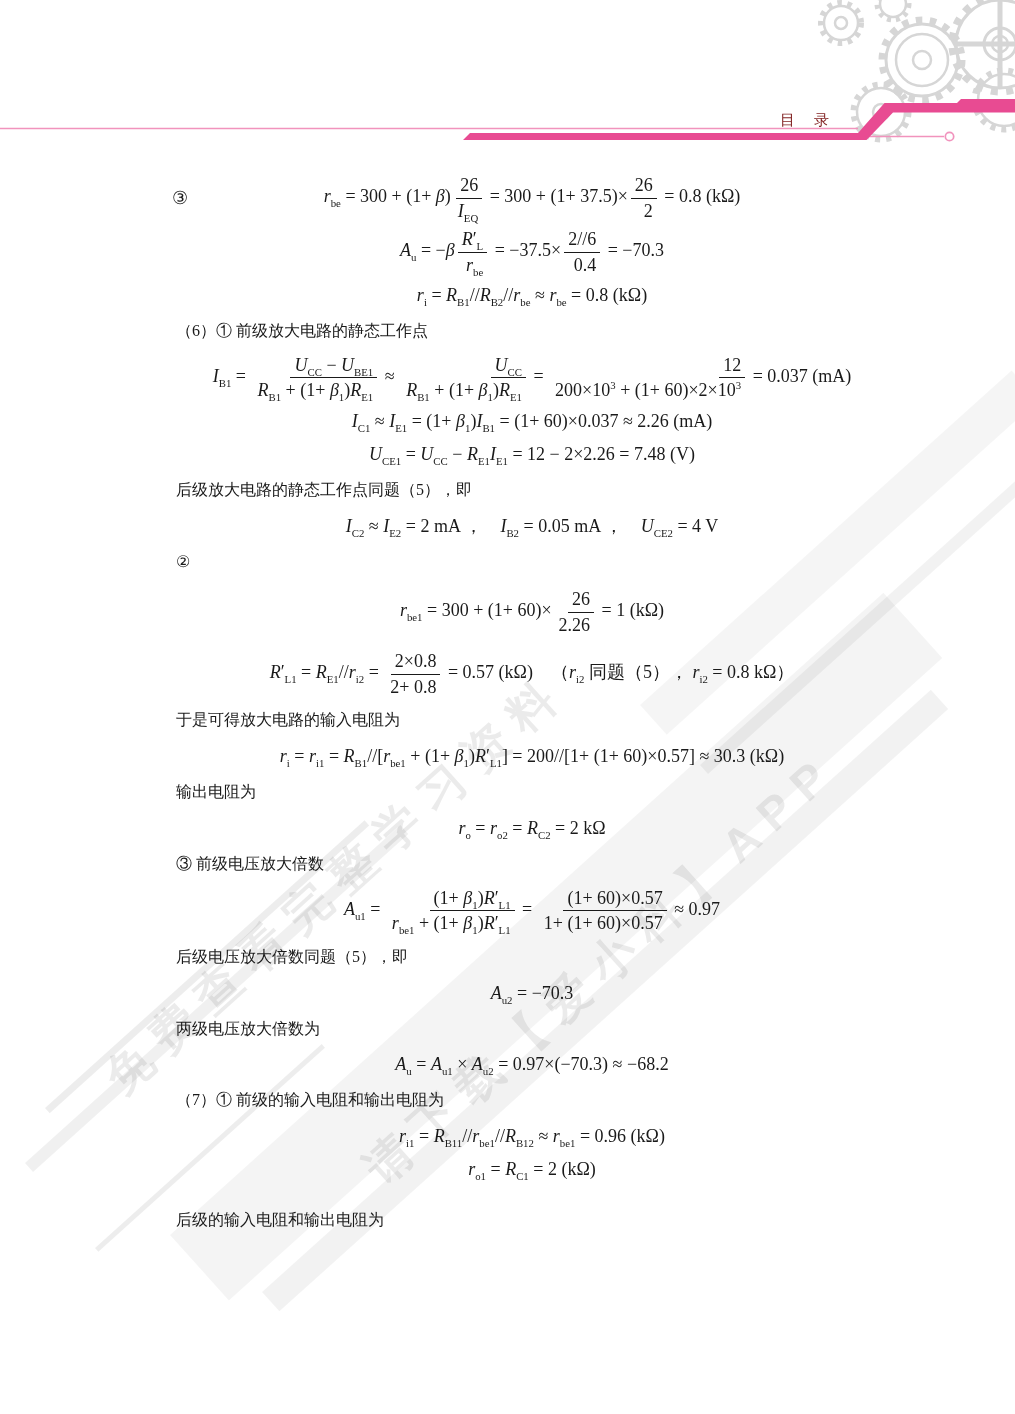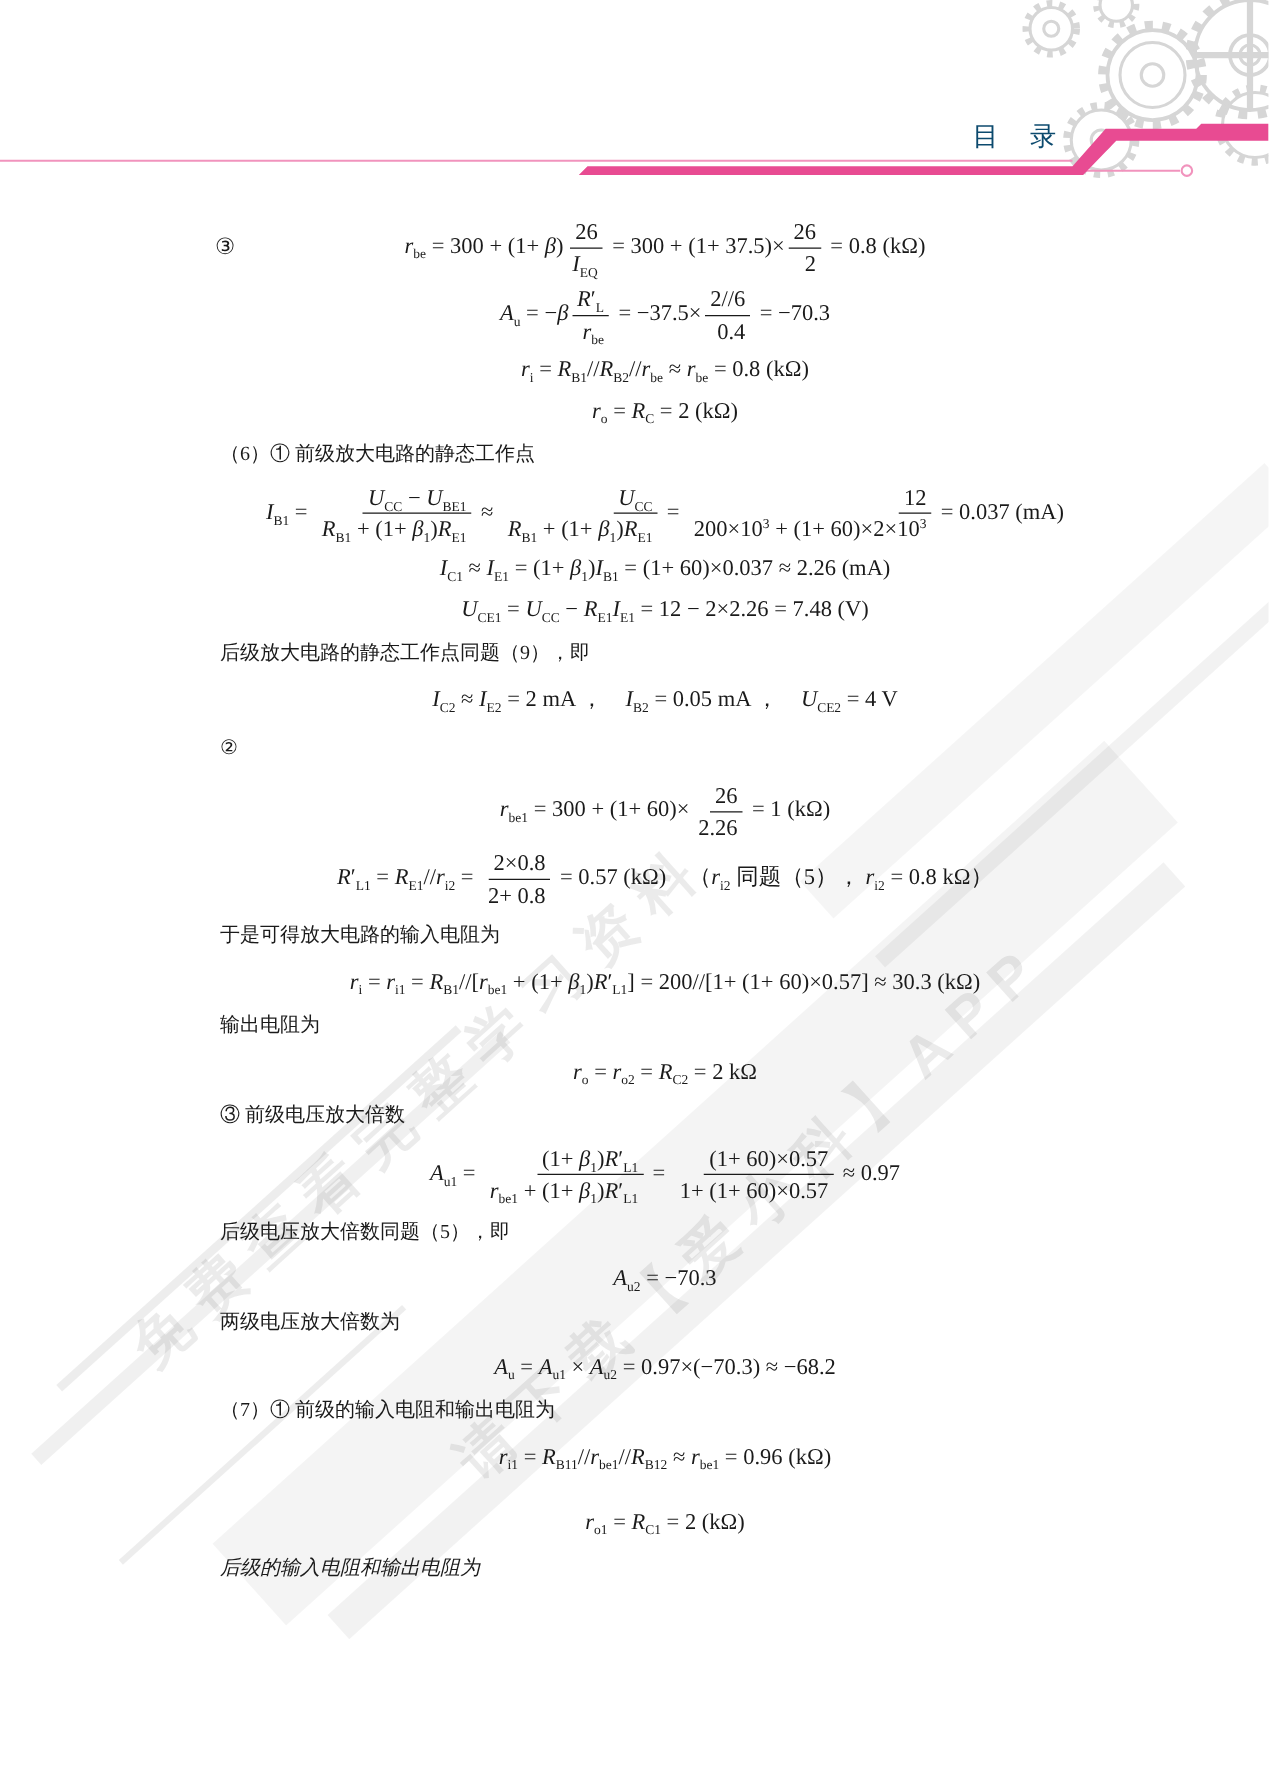--- a/index.html
+++ b/index.html
@@ -19,22 +19,22 @@
   
   .wm{position:absolute;transform:rotate(-42deg);transform-origin:0 0;white-space:nowrap;
       font-weight:bold;font-size:46px;letter-spacing:14px;color:var(--wm-gray,rgba(30,30,30,0.09));
       z-index:1;pointer-events:none;font-family:"Liberation Sans","DejaVu Sans",sans-serif;}
   .wm1{left:92px;top:1062px;}
   .wm2{left:352px;top:1152px;}
 
   
   .gears{position:absolute;left:815px;top:0;z-index:1;}
   .ribbon{position:absolute;left:0;top:0;z-index:3;}
-  .page-title{position:absolute;top:95px;right:168px;z-index:4;margin:0;
-      font-size:21px;font-weight:normal;letter-spacing:2px;color:#0c4a6e;}
+  .page-title{position:absolute;top:95px;right:168px;z-index:4;margin:16px;
+      font-size:15px;font-weight:normal;letter-spacing:2px;color:#7f1d1d;}
 
   
   .content{position:absolute;left:170px;top:168px;width:724px;z-index:2;}
   .block{margin:6px 0;}
   .f{text-align:center;font-size:18px;line-height:1.5;}
   .f i{font-style:italic;}
   .p{font-size:16px;line-height:1.55;padding-left:6px;margin:10px 0;}
   sub{font-size:0.6em;line-height:0;}
   sup{font-size:0.6em;line-height:0;}
   .frac{display:inline-flex;flex-direction:column;align-items:flex-end;vertical-align:middle;
@@ -110,35 +110,34 @@
             <span class="den">2</span>
           </span> = 0.8 (kΩ)</span></div>
       <div class="block f"><i>A</i><sub>u</sub> = −<i>β</i><span class="frac">
           <span class="num"><i>R</i>′<sub>L</sub></span>
           <span class="den"><i>r</i><sub>be</sub></span>
         </span> = −37.5×<span class="frac">
           <span class="num">2//6</span>
           <span class="den">0.4</span>
         </span> = −70.3</div>
       <div class="block f"><i>r</i><sub>i</sub> = <i>R</i><sub>B1</sub>//<i>R</i><sub>B2</sub>//<i>r</i><sub>be</sub> ≈ <i>r</i><sub>be</sub> = 0.8 (kΩ)</div>
-      <div class="block f"><i>r</i><sub>o</sub> = <i>R</i><sub>C</sub> = 2 (kΩ)</div>
       <div class="block p">（6）① 前级放大电路的静态工作点</div>
       <div class="block f"><i>I</i><sub>B1</sub> = <span class="frac">
           <span class="num"><i>U</i><sub>CC</sub> − <i>U</i><sub>BE1</sub></span>
           <span class="den"><i>R</i><sub>B1</sub> + (1+ <i>β</i><sub>1</sub>)<i>R</i><sub>E1</sub></span>
         </span> ≈ <span class="frac">
           <span class="num"><i>U</i><sub>CC</sub></span>
           <span class="den"><i>R</i><sub>B1</sub> + (1+ <i>β</i><sub>1</sub>)<i>R</i><sub>E1</sub></span>
         </span> = <span class="frac">
           <span class="num">12</span>
           <span class="den">200×10<sup>3</sup> + (1+ 60)×2×10<sup>3</sup></span>
         </span> = 0.037 (mA)</div>
       <div class="block f"><i>I</i><sub>C1</sub> ≈ <i>I</i><sub>E1</sub> = (1+ <i>β</i><sub>1</sub>)<i>I</i><sub>B1</sub> = (1+ 60)×0.037 ≈ 2.26 (mA)</div>
       <div class="block f"><i>U</i><sub>CE1</sub> = <i>U</i><sub>CC</sub> − <i>R</i><sub>E1</sub><i>I</i><sub>E1</sub> = 12 − 2×2.26 = 7.48 (V)</div>
-      <div class="block p">后级放大电路的静态工作点同题（9），即</div>
+      <div class="block p">后级放大电路的静态工作点同题（5），即</div>
       <div class="block f"><i>I</i><sub>C2</sub> ≈ <i>I</i><sub>E2</sub> = 2 mA ，　<i>I</i><sub>B2</sub> = 0.05 mA ，　<i>U</i><sub>CE2</sub> = 4 V</div>
       <div class="block p">②</div>
       <div class="block f"><i>r</i><sub>be1</sub> = 300 + (1+ 60)×<span class="frac">
           <span class="num">26</span>
           <span class="den">2.26</span>
         </span> = 1 (kΩ)</div>
       <div class="block f"><i>R</i>′<sub>L1</sub> = <i>R</i><sub>E1</sub>//<i>r</i><sub>i2</sub> = <span class="frac">
           <span class="num">2×0.8</span>
           <span class="den">2+ 0.8</span>
         </span> = 0.57  (kΩ)　（<i>r</i><sub>i2</sub> 同题（5）， <i>r</i><sub>i2</sub> = 0.8 kΩ）</div>

